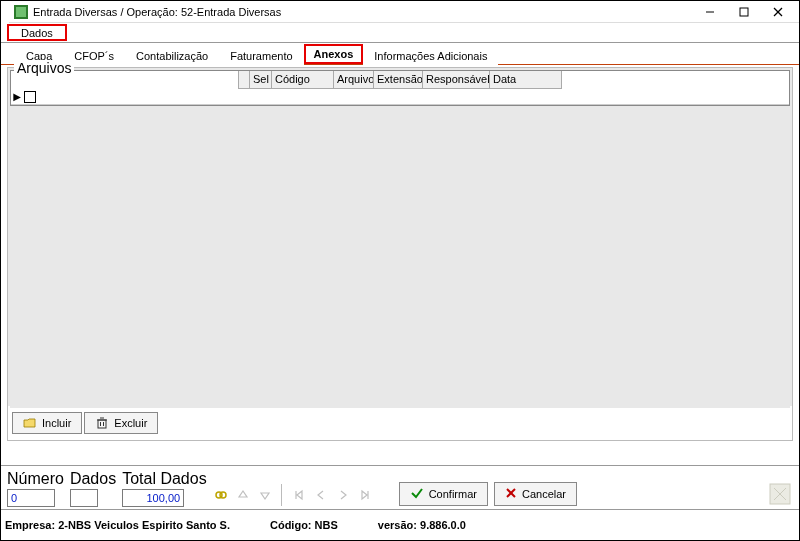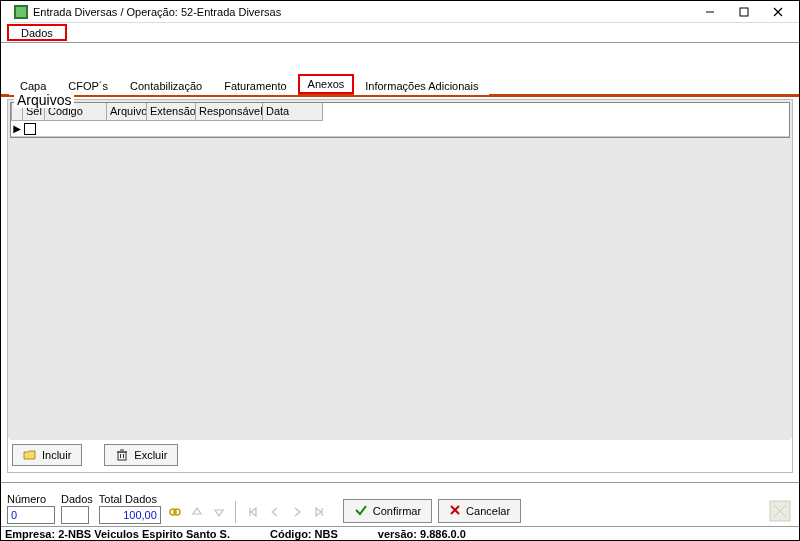--- a/index.html
+++ b/index.html
@@ -10,58 +10,58 @@
   .titlebar { height:22px; background:#fff; display:flex; align-items:center; padding:0 4px; border-bottom:1px solid #ddd;margin-left:8px; }
   .titlebar .appicon { width:16px; height:16px; margin-right:4px; display:flex; align-items:center; justify-content:center; }
   .titlebar .title { flex:1; font-size:11px; }
   .winbtns { display:flex; }
   .winbtn { width:34px; height:20px; display:flex; align-items:center; justify-content:center; font-size:12px; color:#000; }
   
   .menubar { height:20px; display:flex; align-items:center; padding-left:6px; border-bottom:1px solid #999; }
   .menuitem { padding:3px 14px 2px 14px; font-size:11px; display:flex; align-items:center; }
   .menuitem.highlight { border:2px solid #e60000; padding:1px 12px 0px 12px; }
   
-  .tabrow { height:22px; display:flex; align-items:flex-end; padding-left:8px; border-bottom:3px solid #c2410c; background:#fff;margin-top:32px; }
+  .tabrow { height:22px; display:flex; align-items:flex-end; padding-left:14px; border-bottom:1px solid #c2410c; background:#fff; }
   .tab { padding:4px 10px 3px 10px; font-size:11px; border:1px solid transparent; border-bottom:none; margin-right:0px; position:relative; top:1px; background:#fff; }
   .tab.active { border:1px solid #888; border-bottom:1px solid #fff; background:#fff; top:1px; }
-  .tab.highlight { border:2px solid #e60000; padding:2px 8px 2px 8px; top:0; }
+  .tab.highlight { border:2px solid #e60000; padding:2px 8px 2px 8px; top:0;font-weight:bold; }
   
   .groupbox { margin:2px 6px 0 6px; border:1px solid #bbb; position:relative; flex:0 0 auto; }
   .group-legend { position:absolute; top:-8px; left:6px; background:#fff; padding:0 3px; font-size:14px; color:#000; }
   .gridarea { height:338px; background:#e8e8e8; padding:2px; }
   .grid { background:#fff; border:1px solid #888; }
-  .grid-header-row { display:flex; height:18px; }
+  .grid-header-row { display:flex; height:18px;justify-content:center; }
   .gh-cell { border:1px solid #aaa; border-top:none; border-left:none; background:#efefef; font-size:11px; padding:2px 3px; overflow:hidden; white-space:nowrap; }
   .gh-cell:first-child { border-left:1px solid #aaa; }
   .grid-body { display:flex; height:16px; align-items:center; background:#fff; border-bottom:1px solid #ccc; }
   .row-indicator { width:12px; font-size:10px; color:#000; text-align:center; }
   .row-checkbox { width:12px; height:12px; border:1px solid #000; margin-left:1px; }
   .grid-rest { flex:1; background:#e8e8e8; height:302px; }
   
-  .btnrow { display:flex; gap:22px; padding:6px 4px; }
+  .btnrow { display:flex; gap:2px; padding:6px 4px; }
   .btn { height:22px; border:1px solid #888; background:#f4f4f4; display:flex; align-items:center; padding:0 10px; font-size:11px; gap:5px; }
   .btn .icon { width:14px; height:14px; display:flex; align-items:center; justify-content:center; }
   
   .footer { border-top:1px solid #999; padding:2px 6px 2px 6px; display:flex; align-items:flex-end; gap:6px; height:44px; }
   .field { display:flex; flex-direction:column; font-size:11px; }
-  .field label { font-size:11px; margin-bottom:1px; }
+  .field label { font-size:16px; margin-bottom:1px; }
   .field input { height:18px; border:1px solid #7a7a7a; font-size:11px; padding:1px 3px; }
   .field input.numero { width:48px; color:#0018c8; }
   .field input.serie { width:28px; }
   .field input.total { width:62px; color:#0018c8; text-align:right; }
   .navicons { display:flex; gap:6px; align-items:center; padding-bottom:1px; }
   .navicon { width:16px; height:16px; color:#bda400; display:flex; align-items:center; justify-content:center; font-size:13px; }
   .navicon.disabled { color:#bfbfbf; }
   .sep { width:2px; height:22px; border-left:1px solid #bbb; margin:0 2px; }
-  .confirmbtns { display:flex; gap:6px; margin-left:10px; padding-bottom:1px; }
+  .confirmbtns { display:flex; gap:6px; margin-left:20px; padding-bottom:1px; }
   .cbtn { height:24px; border:1px solid #888; background:#f4f4f4; display:flex; align-items:center; padding:0 10px; font-size:11px; gap:5px; }
   .spacer { flex:1; }
   .cornericon { width:26px; height:26px; display:flex; align-items:center; justify-content:center; margin-bottom:0; opacity:0.5; }
   
-  .status { height:14px; background:#fff; border-top:1px solid #999; display:flex; align-items:center; font-size:11px; font-weight:bold; padding:0 4px; gap:40px; }
+  .status { height:31px; background:#fff; border-top:1px solid #999; display:flex; align-items:center; font-size:11px; font-weight:bold; padding:0 4px; gap:40px; }
 </style>
 </head>
 <body>
 
 <div class="window">
 
   <div class="titlebar">
     <div class="appicon">
       <svg width="16" height="16" viewBox="0 0 16 16">
           <rect x="1" y="1" width="14" height="14" fill="#2a7a2a"></rect>
@@ -107,21 +107,21 @@
 
     <div class="gridarea">
       <div class="grid">
         <div class="grid-header-row">
           <div class="gh-cell" style="width:12px;"></div>
           <div class="gh-cell" style="width:22px;">Sel</div>
           <div class="gh-cell" style="width:62px;">Código</div>
           <div class="gh-cell" style="width:40px;">Arquivo</div>
           <div class="gh-cell" style="width:49px;">Extensão</div>
           <div class="gh-cell" style="width:67px;">Responsável</div>
-          <div class="gh-cell" style="width:60px;">Data</div>
+          <div class="gh-cell" style="width:72px;">Data</div>
         </div>
         <div class="grid-body">
           <div class="row-indicator">▶</div>
           <div class="row-checkbox"></div>
         </div>
       </div>
       <div class="grid-rest"></div>
     </div>
 
     <div class="btnrow">

